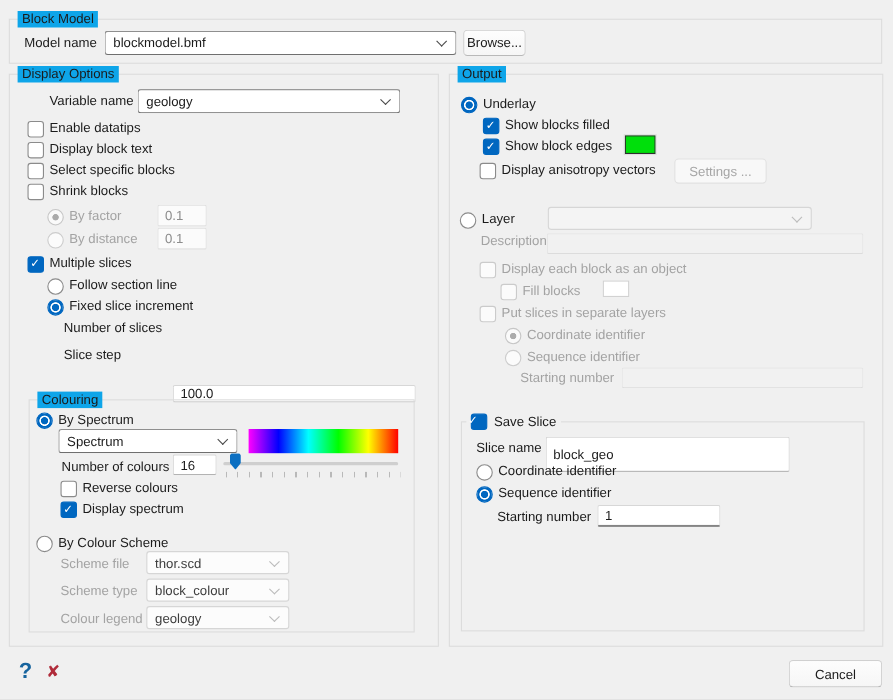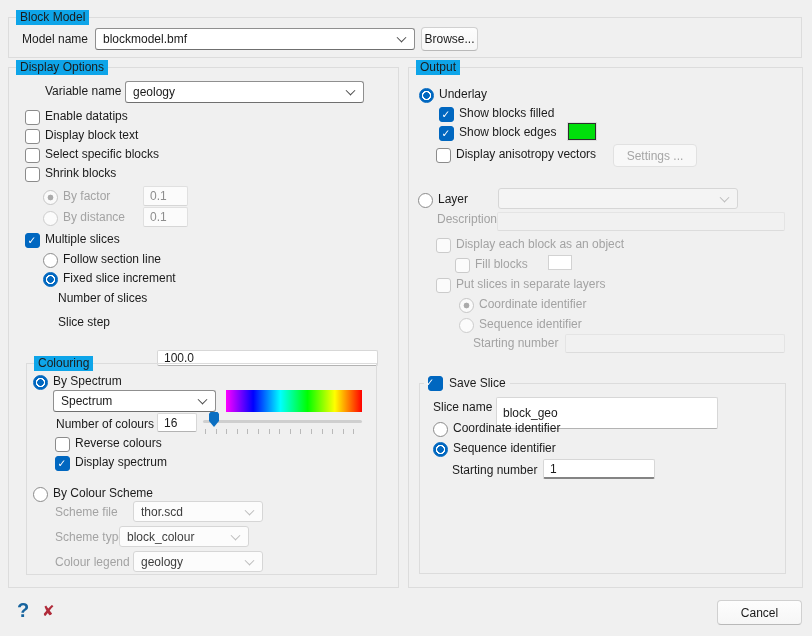--- a/index.html
+++ b/index.html
@@ -109,21 +109,21 @@
   <span class="lbl" style="left:75px;top:436px;">Reverse colours</span>
   <span class="cb on" style="left:55px;top:456px;"></span>
   <span class="lbl" style="left:75px;top:455px;">Display spectrum</span>
   <span class="radio" style="left:33px;top:487px;"></span>
   <span class="lbl" style="left:53px;top:486px;">By Colour Scheme</span>
   <span class="lbl dis" style="left:55px;top:505px;">Scheme file</span>
   <div class="combo disab" style="left:133px;top:501px;width:130px;height:21px;">
     <span>thor.scd</span>
   </div>
   <span class="lbl dis" style="left:55px;top:530px;">Scheme type</span>
-  <div class="combo disab" style="left:119px;top:526px;width:130px;height:21px;">
+  <div class="combo disab" style="left:133px;top:526px;width:130px;height:21px;">
     <span>block_colour</span>
   </div>
   <span class="lbl dis" style="left:55px;top:555px;">Colour legend</span>
   <div class="combo disab" style="left:133px;top:551px;width:130px;height:21px;">
     <span>geology</span>
   </div>
 
   <div class="group" style="left:408px;top:67px;width:395px;height:521px;">
     <span class="glabel">Output</span>
   </div>

